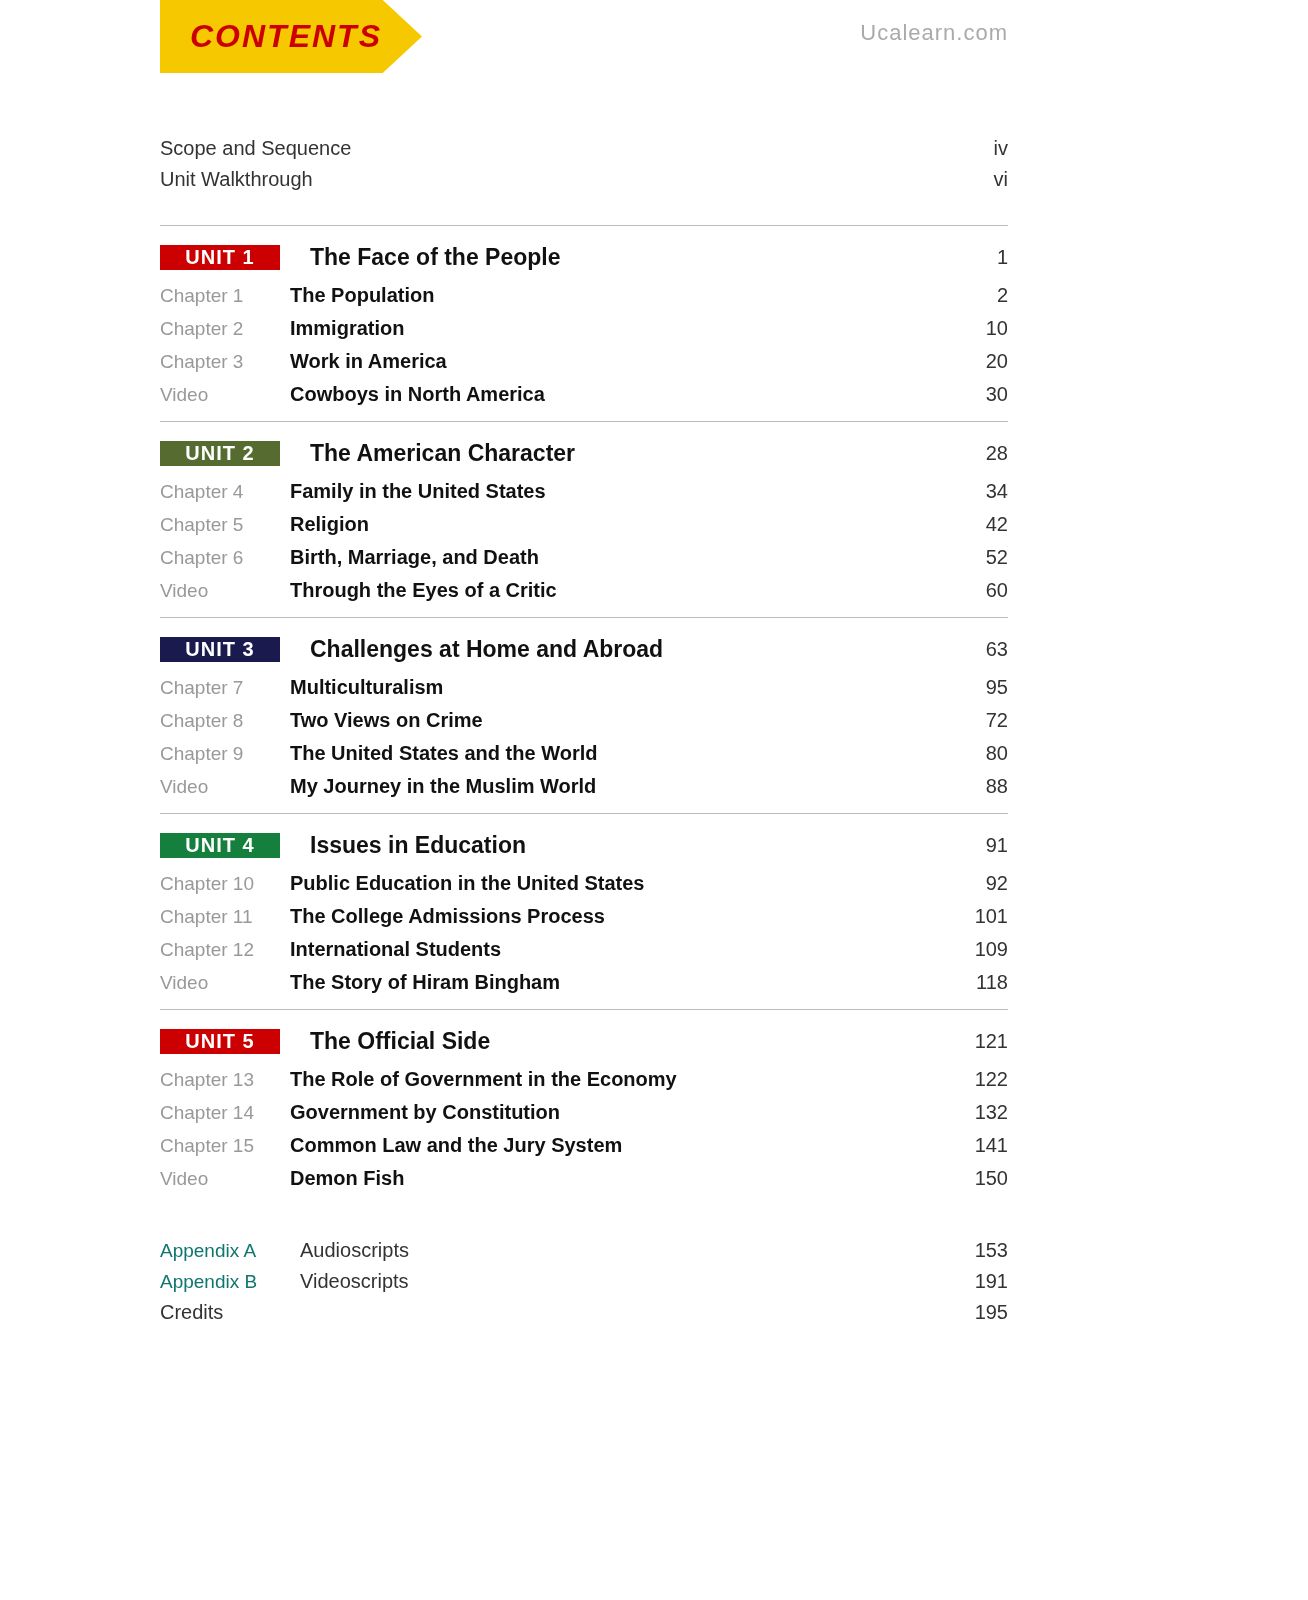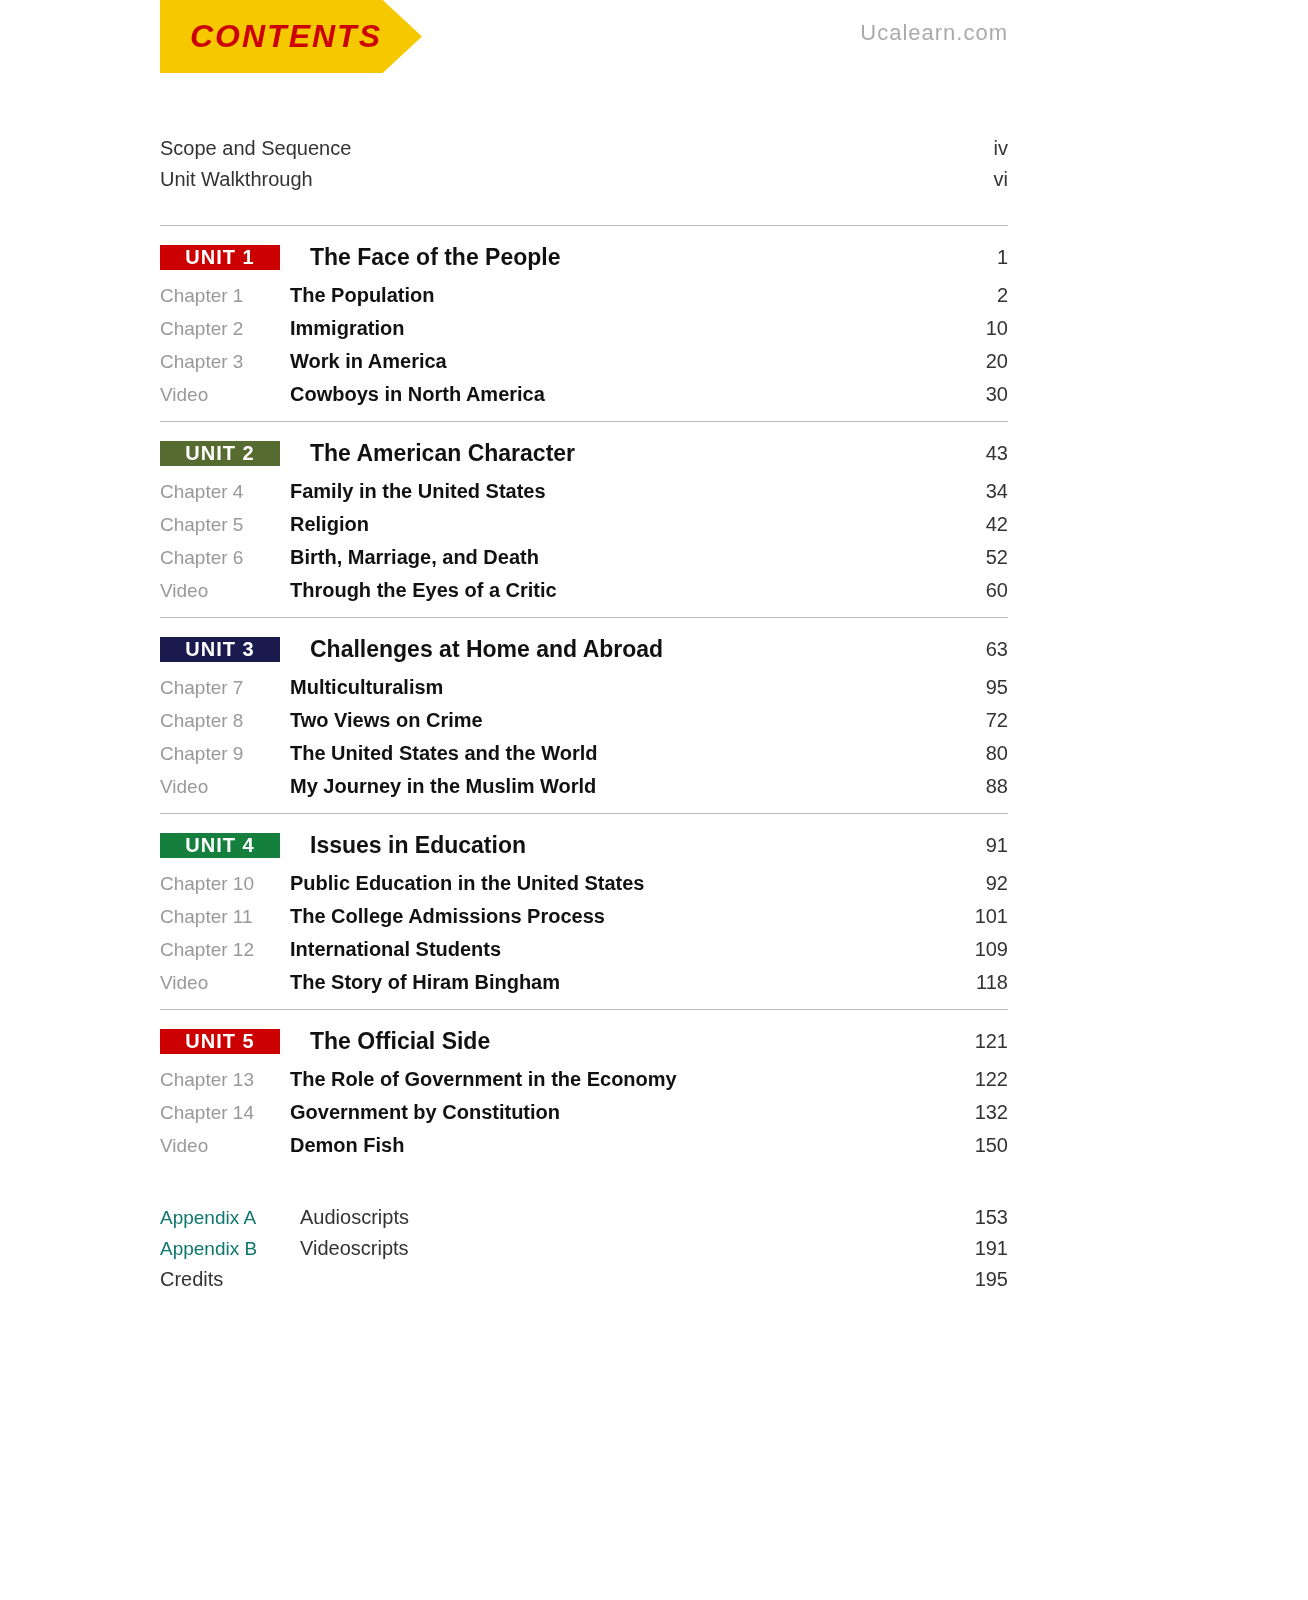--- a/index.html
+++ b/index.html
@@ -271,21 +271,21 @@
             <span class="chapter-title">Cowboys in North America</span>
             <span class="chapter-page">30</span>
           </div>
         </div>
       </div>
       <div class="unit-section">
         <hr class="unit-divider">
         <div class="unit-header-row">
           <div class="unit-badge unit-2"><span class="unit-badge-text">UNIT 2</span></div>
           <div class="unit-title">The American Character</div>
-          <div class="unit-page-num">43</div>
+          <div class="unit-page-num">28</div>
         </div>
         <div class="chapter-rows-container">
           <div class="chapter-row">
             <span class="chapter-label">Chapter 4</span>
             <span class="chapter-title">Family in the United States</span>
             <span class="chapter-page">34</span>
           </div>
           <div class="chapter-row">
             <span class="chapter-label">Chapter 5</span>
             <span class="chapter-title">Religion</span>
@@ -375,20 +375,25 @@
             <span class="chapter-label">Chapter 13</span>
             <span class="chapter-title">The Role of Government in the Economy</span>
             <span class="chapter-page">122</span>
           </div>
           <div class="chapter-row">
             <span class="chapter-label">Chapter 14</span>
             <span class="chapter-title">Government by Constitution</span>
             <span class="chapter-page">132</span>
           </div>
           <div class="chapter-row">
+            <span class="chapter-label">Chapter 15</span>
+            <span class="chapter-title">Common Law and the Jury System</span>
+            <span class="chapter-page">141</span>
+          </div>
+          <div class="chapter-row">
             <span class="chapter-label">Video</span>
             <span class="chapter-title">Demon Fish</span>
             <span class="chapter-page">150</span>
           </div>
         </div>
       </div>
     </div>
 
   <div class="appendix-section" id="appendix-container">
       <div class="appendix-row">

